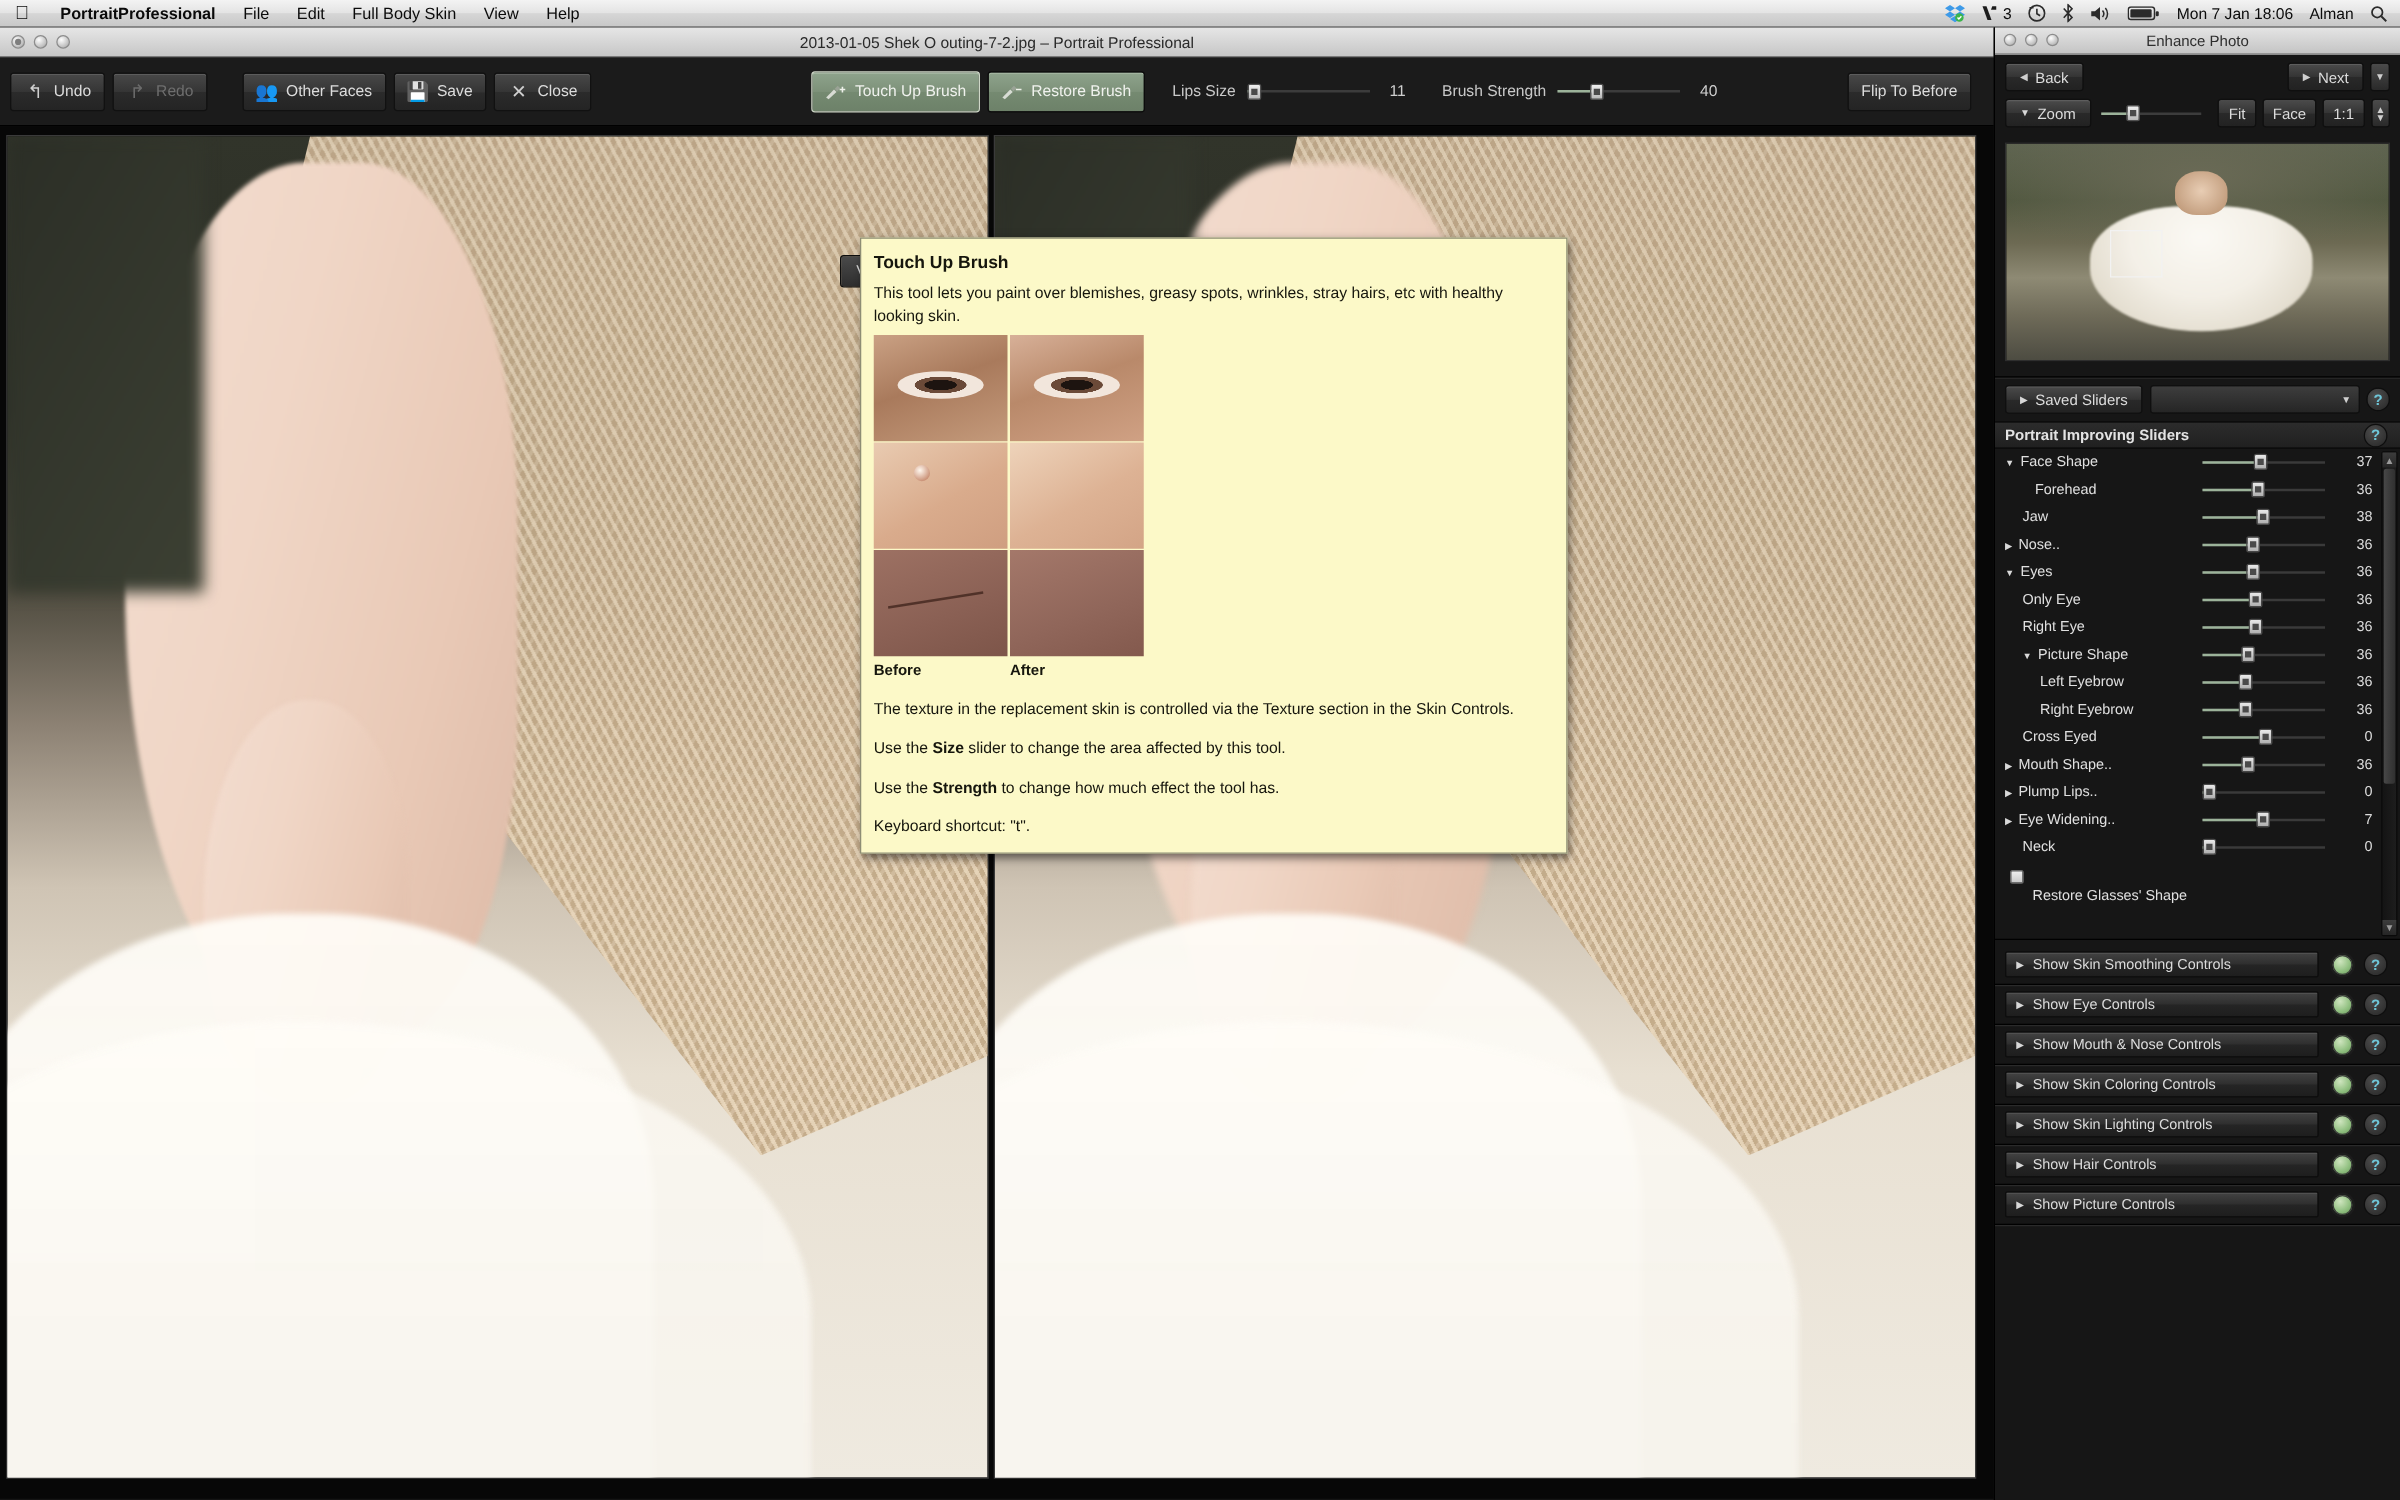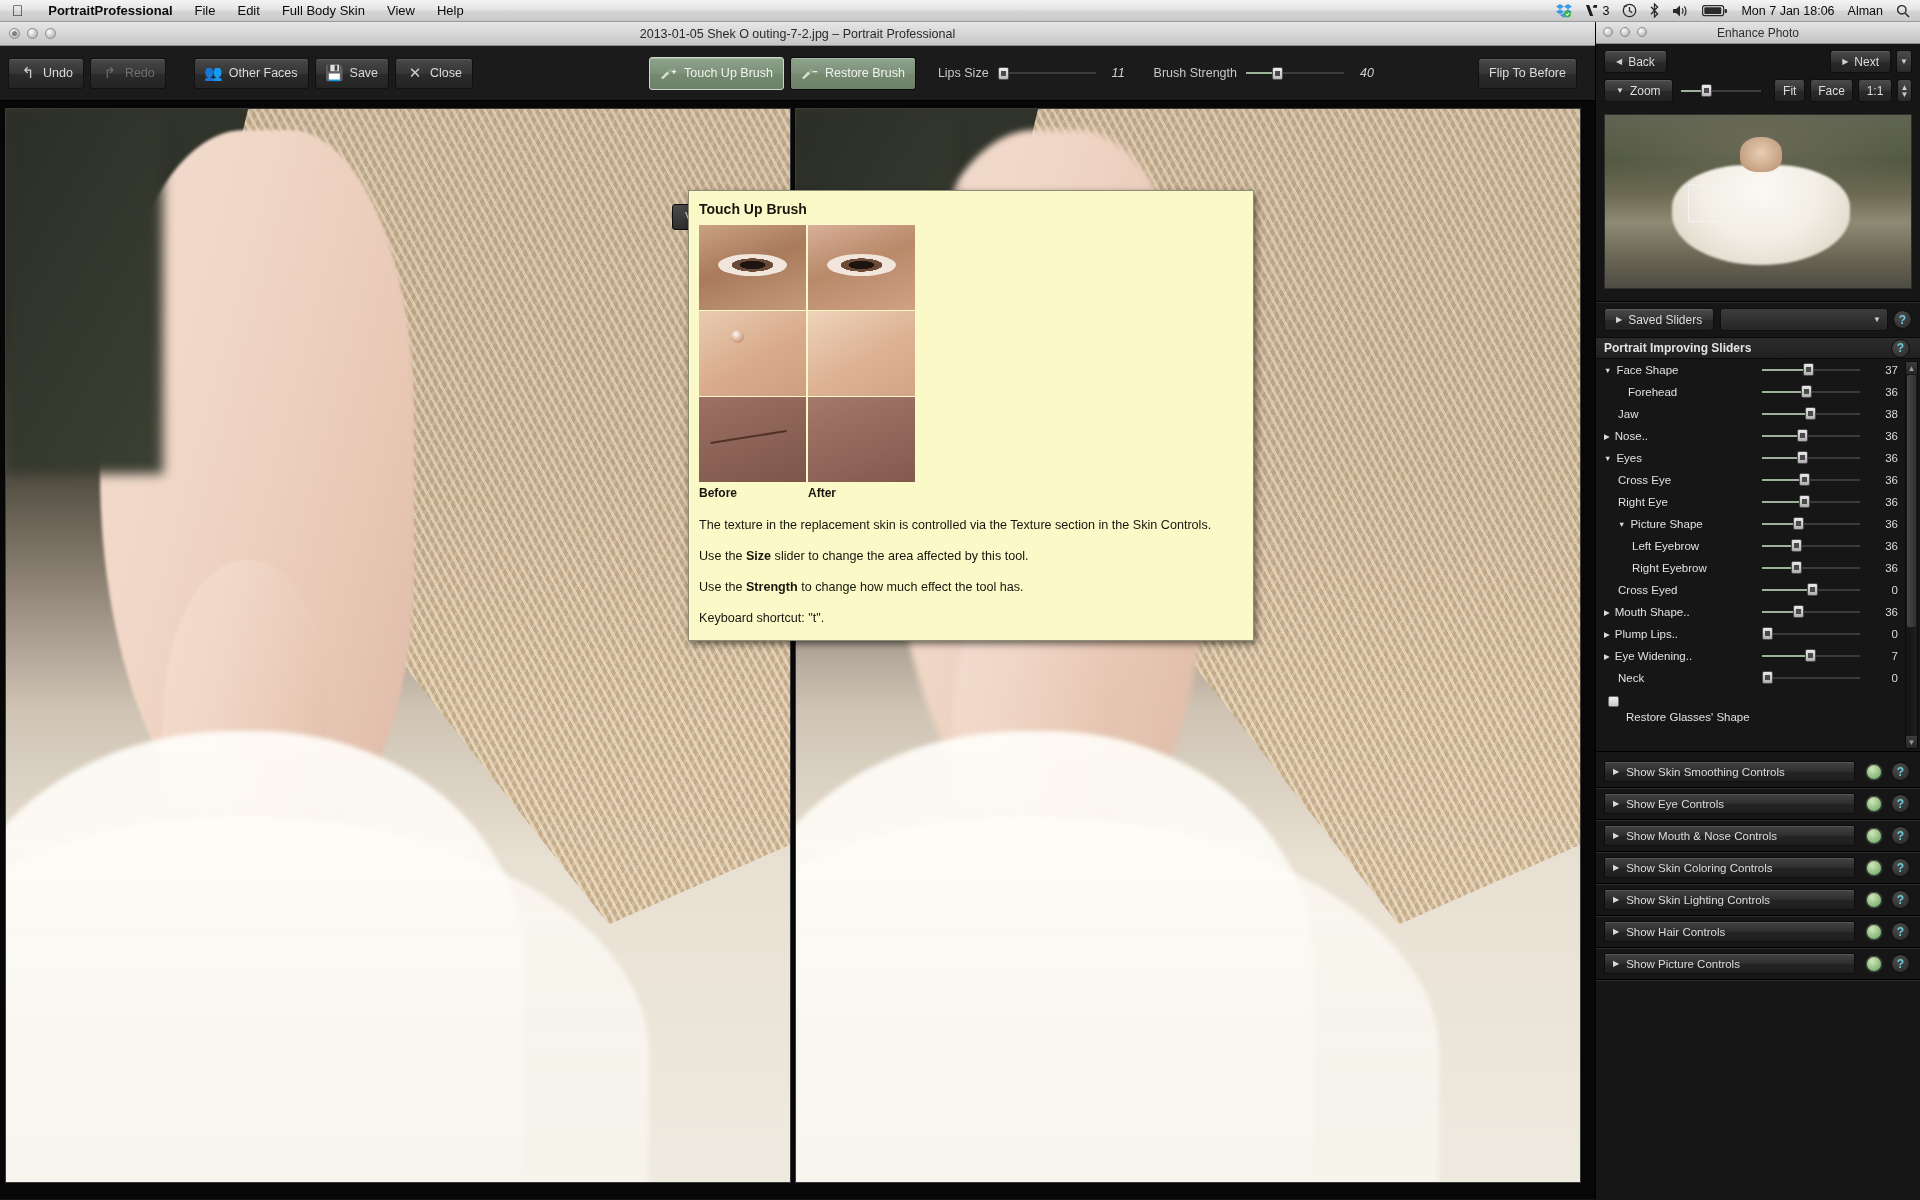--- a/index.html
+++ b/index.html
@@ -69,21 +69,21 @@
     box-shadow:inset 0 1px 0 #a9bba6;
   }
   .tbtn.tool.active{ border:1px solid #cfd8c8; }
   .brushlbl{ color:#c9c9c9; font-size:12.5px; margin:0 9px 0 16px; }
   .sld{ position:relative; width:98px; height:14px; display:flex; align-items:center; }
   .sld .track{ position:absolute; left:0; right:0; height:2px; background:#3c3c3c; }
   .sld .fill{ position:absolute; left:0; height:2px; background:#9cb39a; }
   .sld .knob{ position:absolute; width:11px; height:13px;
     background:linear-gradient(to bottom,#efefef,#b8b8b8); border:1px solid #505050; border-radius:2px; }
   .sld .knob::after{ content:''; display:block; width:5px; height:5px; background:#4a4a4a; margin:3px auto; }
-  .sldval{ color:#cfcfcf; font-size:12.5px; margin-left:16px; width:26px;font-style:italic; }
+  .sldval{ color:#cfcfcf; font-size:12.5px; margin-left:16px; width:26px; }
   .tbtn.right{ margin-left:auto; margin-right:10px; min-width:92px; }
 
   
   #imgarea{ position:relative; width:100%; height:1098px; background:#070707; padding:6px 0 0 6px; }
   .pane{
     position:absolute; top:7px; width:786px; height:1075px;
     border:1px solid #3a3a3a; overflow:hidden; background:#111;
   }
   #paneL{ left:5px; }
   #paneR{ left:795px; }
@@ -420,20 +420,21 @@
         <div class="skin" style="left:12%; top:2%;  width:40%; height:66%; border-radius:46% 40% 38% 52%; filter:blur(3px)"></div>
         <div class="skin" style="left:20%; top:42%; width:21%; height:30%; border-radius:50% 46% 40% 44%; filter:blur(3px)"></div>
         <div class="dress" style="left:-8%; top:58%; width:74%; height:46%; border-radius:50% 46% 0 0;"></div>
         <div class="dress" style="left:-14%; top:66%; width:96%; height:40%; border-radius:46% 56% 0 0; opacity:.85"></div>
         <div style="position:absolute;left:0;top:0;width:20%;height:34%;background:linear-gradient(120deg,#2b2e26,#3c4033);filter:blur(6px)"></div>
       </div>
     </div>
 
     <div id="tooltip">
       <h3>Touch Up Brush</h3>
+      <div class="desc">This tool lets you paint over blemishes, greasy spots, wrinkles, stray hairs, etc with healthy looking skin.</div>
       <div class="grid">
         <div class="cell c-eyeB"></div>
         <div class="cell c-eyeA"></div>
         <div class="cell c-chkB"></div>
         <div class="cell c-chkA"></div>
         <div class="cell c-skB"></div>
         <div class="cell c-skA"></div>
       </div>
       <div class="caps">
         <span>Before</span>
@@ -582,21 +583,21 @@
           </span>
           <span class="sld2">
             <span class="track"></span>
             <span class="fill" style="width:40%"></span>
             <span class="knob" style="left:36%"></span>
           </span>
           <span class="val">36</span>
         </div>
         <div class="srow">
           <span class="lbl" style="padding-left:22px">
-            <span>Cross Eye</span>
+            <span>Only Eye</span>
           </span>
           <span class="sld2">
             <span class="track"></span>
             <span class="fill" style="width:42%"></span>
             <span class="knob" style="left:38%"></span>
           </span>
           <span class="val">36</span>
         </div>
         <div class="srow">
           <span class="lbl" style="padding-left:22px">

